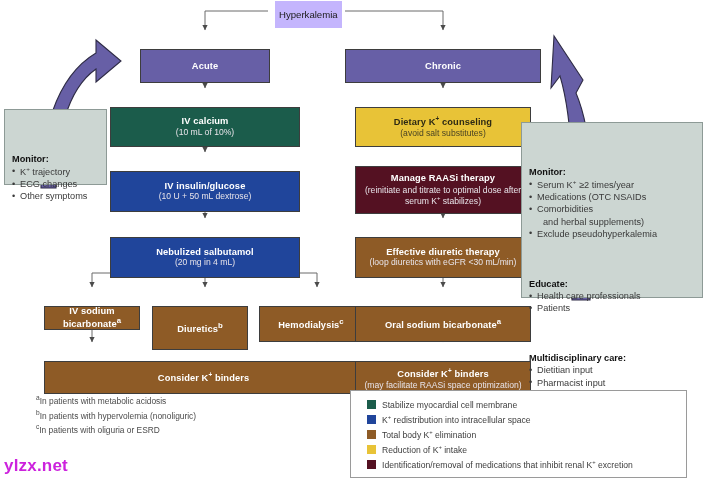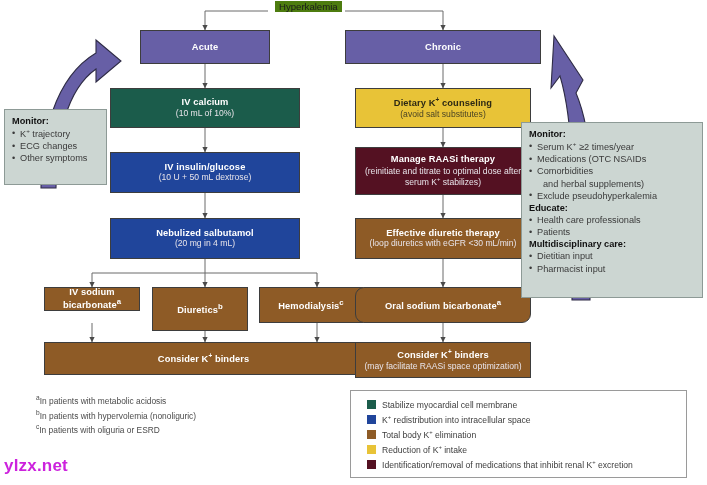--- a/index.html
+++ b/index.html
@@ -25,20 +25,21 @@
     position: absolute;
     border: 1px solid #3d3d3d;
     display: flex;
     flex-direction: column;
     align-items: center;
     justify-content: center;
     text-align: center;
     color: #ffffff;
     line-height: 1.15;
     padding: 2px 4px;
+    margin-top: 19px;
   }
   .node .t1 {
     font-size: 9.3px;
     font-weight: bold;
     letter-spacing: .1px;
   }
   .node .t2 {
     font-size: 8.6px;
     font-weight: normal;
     color: #e8e4ea;
@@ -56,21 +57,21 @@
 
   .panel {
     position: absolute;
     background: #ccd6d2;
     border: 1px solid #8d9a96;
     padding: 5px 6px 6px 7px;
     color: #3a3a3a;
     font-size: 9.2px;
     line-height: 1.32;
   }
-  .panel .hd { font-weight: bold; color: #111111; }
+  .panel .hd { font-weight: bold; color: #111111; margin-top: 38px; }
   .panel ul { list-style: none; margin: 0; padding: 0; }
   .panel li { position: relative; padding-left: 8px; }
   .panel li::before {
     content: "•";
     position: absolute; left: 0; top: -0.5px;
   }
   .panel li.cont { padding-left: 14px; }
   .panel li.cont::before { content: ""; }
 
   #footnotes {
@@ -112,22 +113,22 @@
     font-weight: bold;
     color: #cc22dd;
     letter-spacing: .2px;
   }
 
   #root-label {
     position: absolute;
     left: 275px; top: 1px;
     font-size: 9.6px;
     color: #1a1a1a;
-    background: #4d7c0f;
-    padding: 0 4px;
+    background: #c4b5fd;
+    padding: 8px 4px;
   }
 </style>
 </head>
 <body>
 
 <div id="canvas">
 
   <svg id="svg-layer" viewBox="0 0 707 485">
     <defs>
       <marker id="ah" markerWidth="7" markerHeight="7" refX="5.4" refY="3" orient="auto">
@@ -218,21 +219,21 @@
   <div class="node maroon" style="left:355px; top:147px; width:176px; height:48px;">
     <span class="t1">Manage RAASi therapy</span>
     <span class="t2" style="line-height:1.2;">(reinitiate and titrate to optimal dose after serum K<sup style="font-size:.68em;">+</sup> stabilizes)</span>
   </div>
 
   <div class="node brown" style="left:355px; top:218px; width:176px; height:41px;">
     <span class="t1">Effective diuretic therapy</span>
     <span class="t2">(loop diuretics with eGFR &lt;30 mL/min)</span>
   </div>
 
-  <div class="node brown" style="left:355px; top:287px; width:176px; height:36px;border-radius:9px;">
+  <div class="node brown" style="left:355px; top:287px; width:176px; height:36px;">
     <span class="t1"><span>Oral sodium bicarbonate</span><sup>a</sup></span>
   </div>
 
   <div class="node brown" style="left:355px; top:342px; width:176px; height:36px;">
     <span class="t1">Consider K<sup style="font-size:.68em;">+</sup> binders</span>
     <span class="t2">(may facilitate RAASi space optimization)</span>
   </div>
 
   <div class="panel" style="left:4px; top:109px; width:103px; height:76px;">
     <div class="hd">Monitor:</div>

